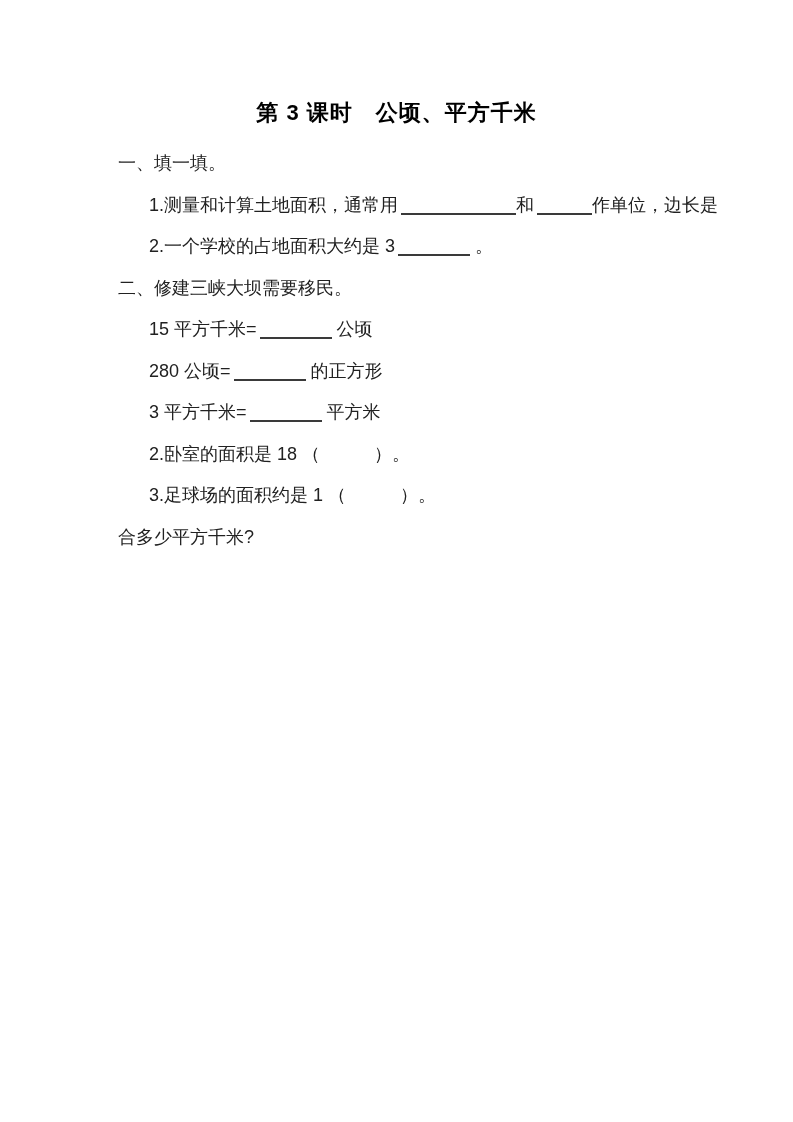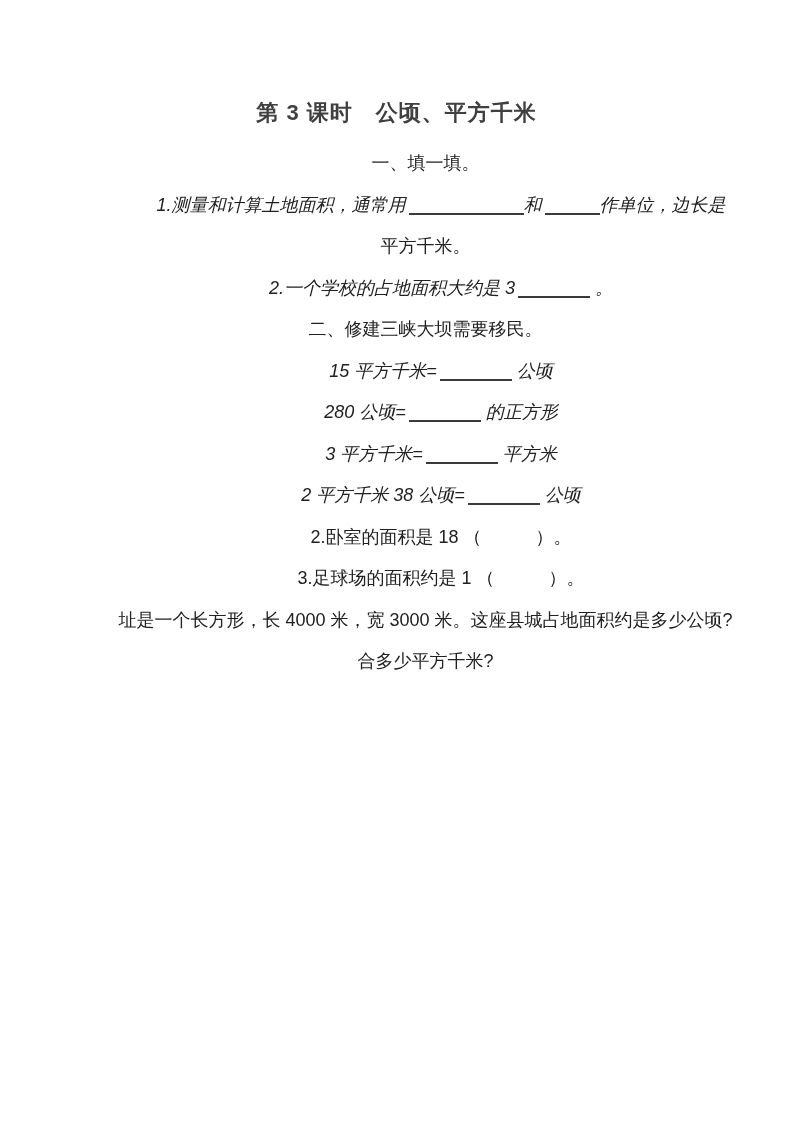--- a/index.html
+++ b/index.html
@@ -13,77 +13,73 @@
     color:#212121;
     font-size:18px;
     overflow:hidden;
   }
   .title{
     margin:0 0 15px 0;
     font-size:22px;
     font-weight:700;
     line-height:30px;
     text-align:center;
-    color:#404040;
+    color:#000000;
     letter-spacing:1px;
   }
   .content{
     padding-left:118px;
     padding-right:60px;
-    text-align:center;
   }
   .line{
     line-height:41.5px;
     white-space:pre;
   }
   .indent{padding-left:31px;}
   .blank{
     display:inline-block;
     width:72px;
     height:1.6px;
     background:#3a3a3a;
     vertical-align:-4px;
     margin-left:3px;
   }
   .blank.w115{width:115px;}
   .blank.w55{width:55px;}
-  .t{display:inline;font-style:italic;}
+  .t{display:inline;}
 </style>
 </head>
 <body>
 
 <div class="page">
 
   <h1 class="title">第 3 课时　公顷、平方千米</h1>
 
   <div class="content">
 
     <div class="line">一、填一填。</div>
 
     <div class="line indent"><span class="t">1.测量和计算土地面积，通常用</span><span class="blank w115"></span><span class="t">和</span><span class="blank w55"></span><span class="t">作单位，边长是</span></div>
 
 
-    <div class="line">平方千米。</div>
 
     <div class="line indent"><span class="t">2.一个学校的占地面积大约是 3</span><span class="blank"></span><span class="t"> 。</span></div>
 
 
     <div class="line">二、修建三峡大坝需要移民。</div>
 
     <div class="line indent"><span class="t">15 平方千米=</span><span class="blank"></span><span class="t"> 公顷</span></div>
 
     <div class="line indent"><span class="t">280 公顷=</span><span class="blank"></span><span class="t"> 的正方形</span></div>
 
     <div class="line indent"><span class="t">3 平方千米=</span><span class="blank"></span><span class="t"> 平方米</span></div>
 
-    <div class="line indent"><span class="t">2 平方千米 38 公顷=</span><span class="blank"></span><span class="t"> 公顷</span></div>
 
 
 
     <div class="line indent">2.卧室的面积是 18 （　　　）。</div>
     <div class="line indent">3.足球场的面积约是 1 （　　　）。</div>
 
 
-    <div class="line">址是一个长方形，长 4000 米，宽 3000 米。这座县城占地面积约是多少公顷?</div>
     <div class="line">合多少平方千米?</div>
 
   </div>
 </div>
 
 </body></html>

